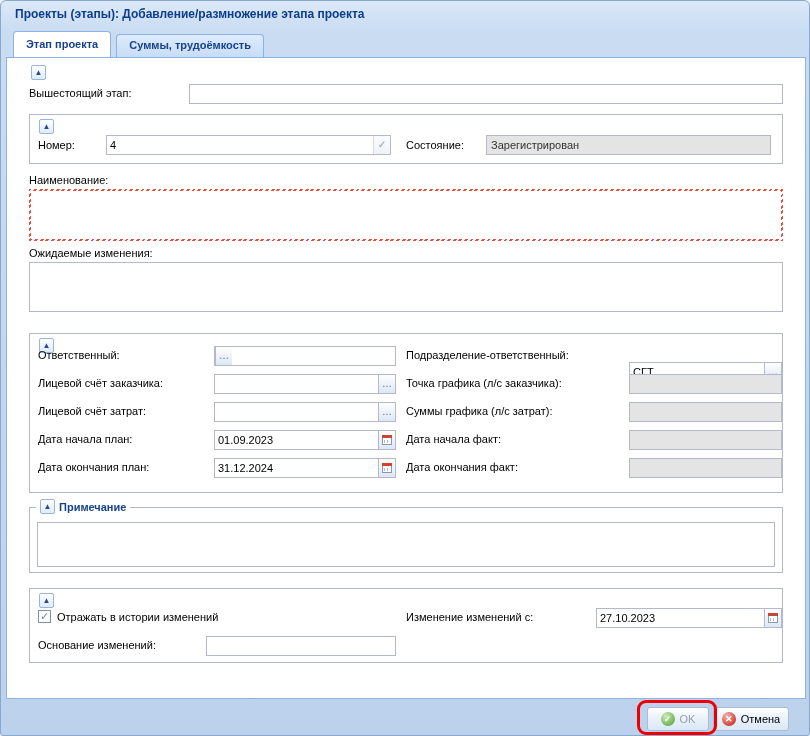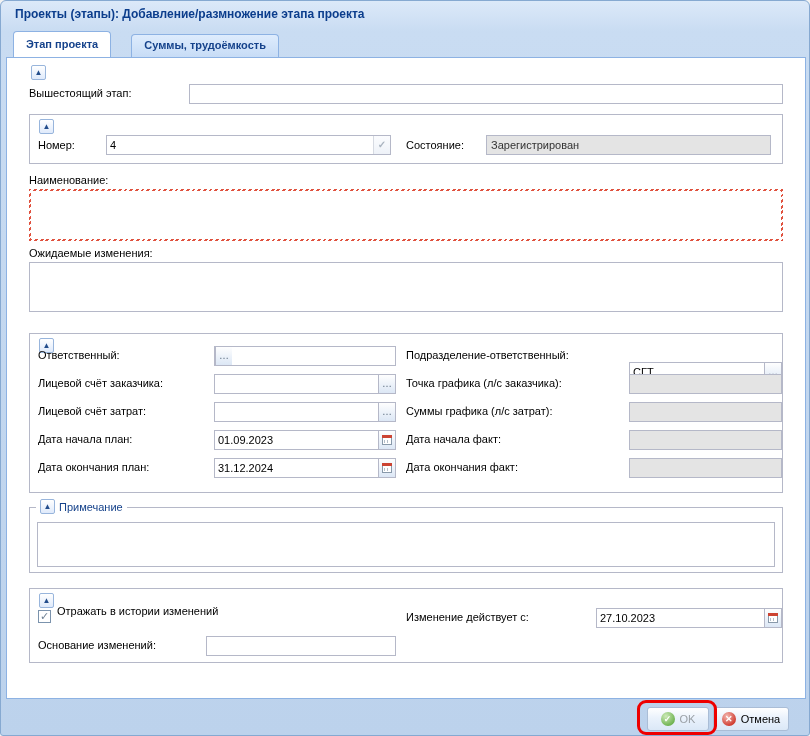--- a/index.html
+++ b/index.html
@@ -15,21 +15,21 @@
     overflow: hidden;
   }
   .titlebar {
     position: absolute; top: 0; left: 0; right: 0; height: 26px;
     padding: 6px 0 0 14px;
     font-size: 12px; font-weight: bold; color: #0b3d8c;
     white-space: nowrap;
   }
   .tabbar {
     position: absolute; top: 31px; left: 12px; height: 25px;
-    display: flex; align-items: flex-end; gap: 20px; z-index: 5;
+    display: flex; align-items: flex-end; gap: 5px; z-index: 5;
   }
   .tab {
     height: 23px; padding: 0 12px; line-height: 21px;
     border: 1px solid #8db2e3; border-bottom: none;
     border-radius: 4px 4px 0 0;
     background: linear-gradient(#deecfd, #c7dcf6);
     color: #15428b; font-weight: bold; font-size: 11px;
     cursor: pointer; white-space: nowrap;
   }
   .tab.active {
@@ -103,21 +103,21 @@
                 repeating-linear-gradient(135deg, #e0523f 0 2px, #ffffff 2px 4px) border-box;
   }
 
   .fs { position: absolute; border: 1px solid #b5b8c8; }
   .fs-legend {
     position: absolute; top: -9px; left: 6px;
     background: #fff; padding: 0 4px;
     display: flex; gap: 4px; align-items: center;
   }
   .fs-legend .tool { position: static; }
-  .fs-legend-text { font-size: 11px; font-weight: normal; color: #15428b; white-space: nowrap; }
+  .fs-legend-text { font-size: 11px; font-weight: bold; color: #15428b; white-space: nowrap; }
 
   .checkbox {
     position: absolute; width: 13px; height: 13px;
     border: 1px solid #7b93ad; background: #fff;
     font-size: 11px; line-height: 11px; text-align: center;
     color: #6f8094; cursor: pointer; user-select: none;
   }
 
   .btn {
     position: absolute; height: 24px;
@@ -237,23 +237,23 @@
         <span class="tool">▲</span>
         <span class="fs-legend-text">Примечание</span>
       </div>
       <textarea class="textarea" style="left: 7px; top: 14px; width: 738px; height: 45px;"></textarea>
     </div>
 
     <div class="fs" style="left:22px;top:530px;width:754px;height:75px">
       <span class="tool" style="left:9px;top:4px">▲</span>
 
       <span class="checkbox" style="left:8px;top:21px">✓</span>
-      <label class="lbl" style="left:27px;top:16px">Отражать в истории изменений</label>
-
-      <label class="lbl" style="left:376px;top:22px">Изменение действует с:</label>
+      <label class="lbl" style="left:27px;top:22px">Отражать в истории изменений</label>
+
+      <label class="lbl" style="left:376px;top:22px">Изменение изменений с:</label>
       <div class="fieldwrap" style="left:566px;top:19px;width:186px">
         <input value="27.10.2023" style="">
         <span class="trigger">
             <span class="cal-icon"></span>
           </span>
       </div>
 
       <label class="lbl" style="left:8px;top:50px">Основание изменений:</label>
       <input class="input" style="left: 176px; top: 47px; width: 190px;" value="">
     </div>

